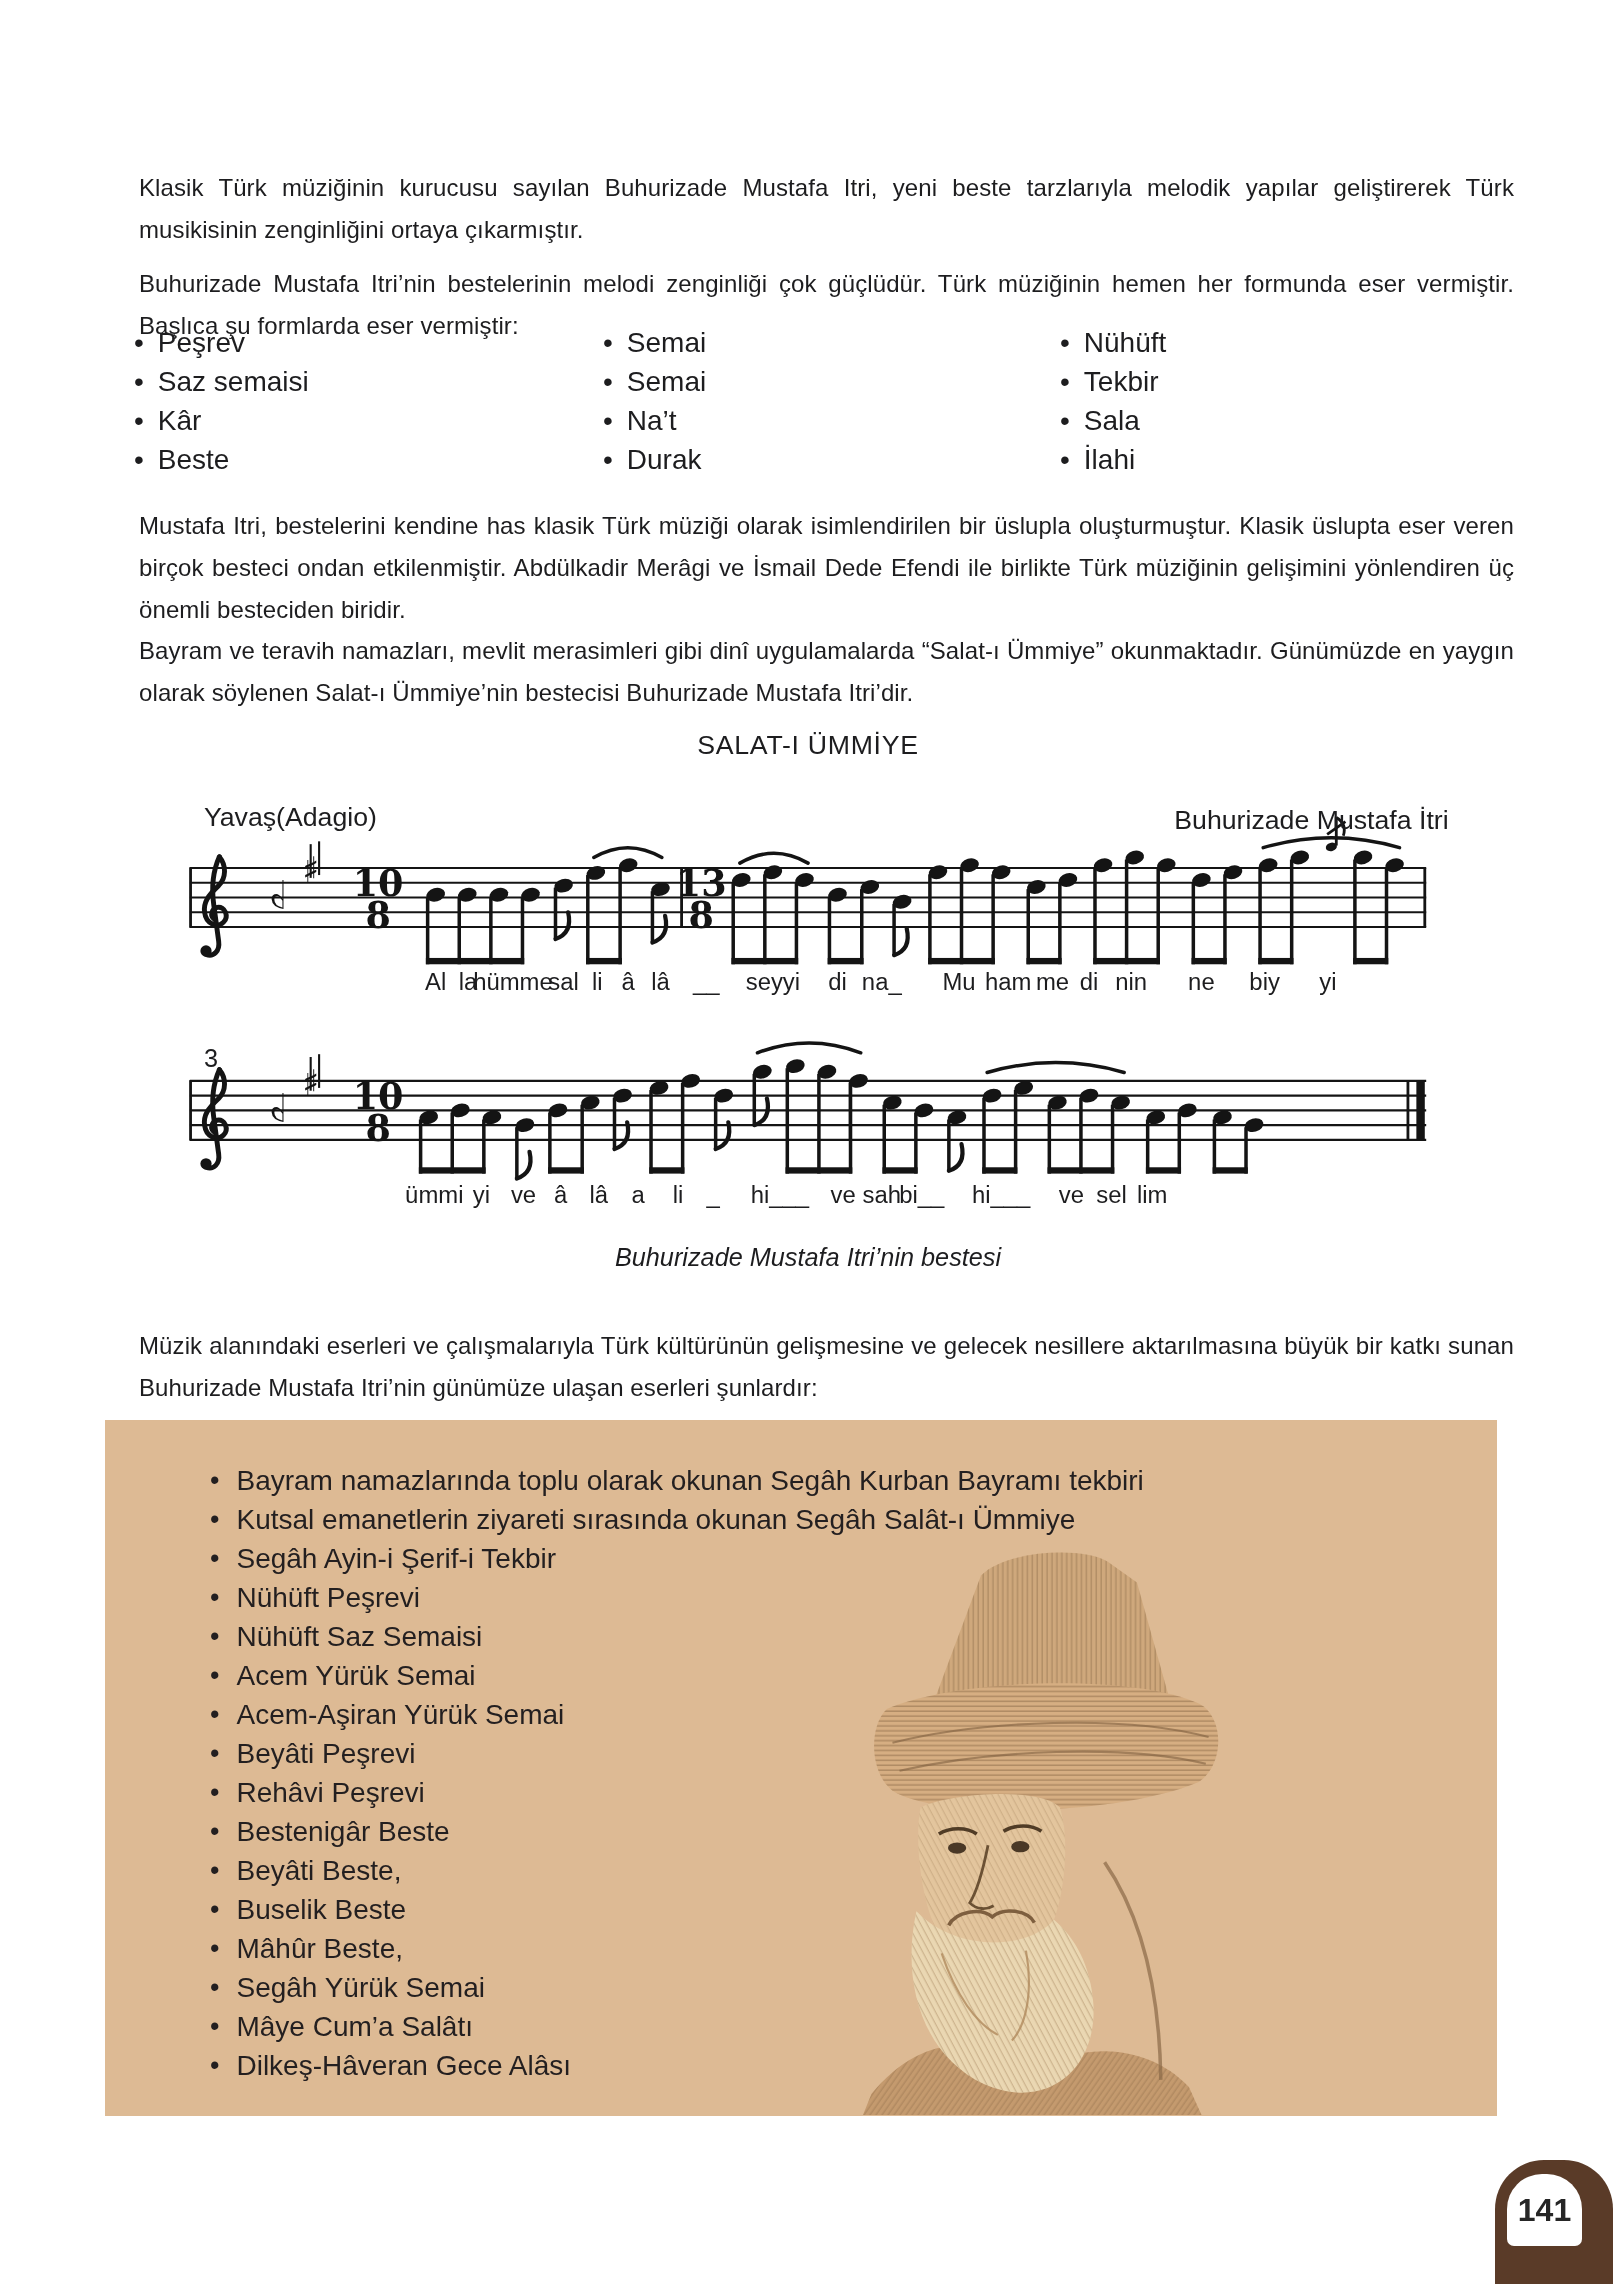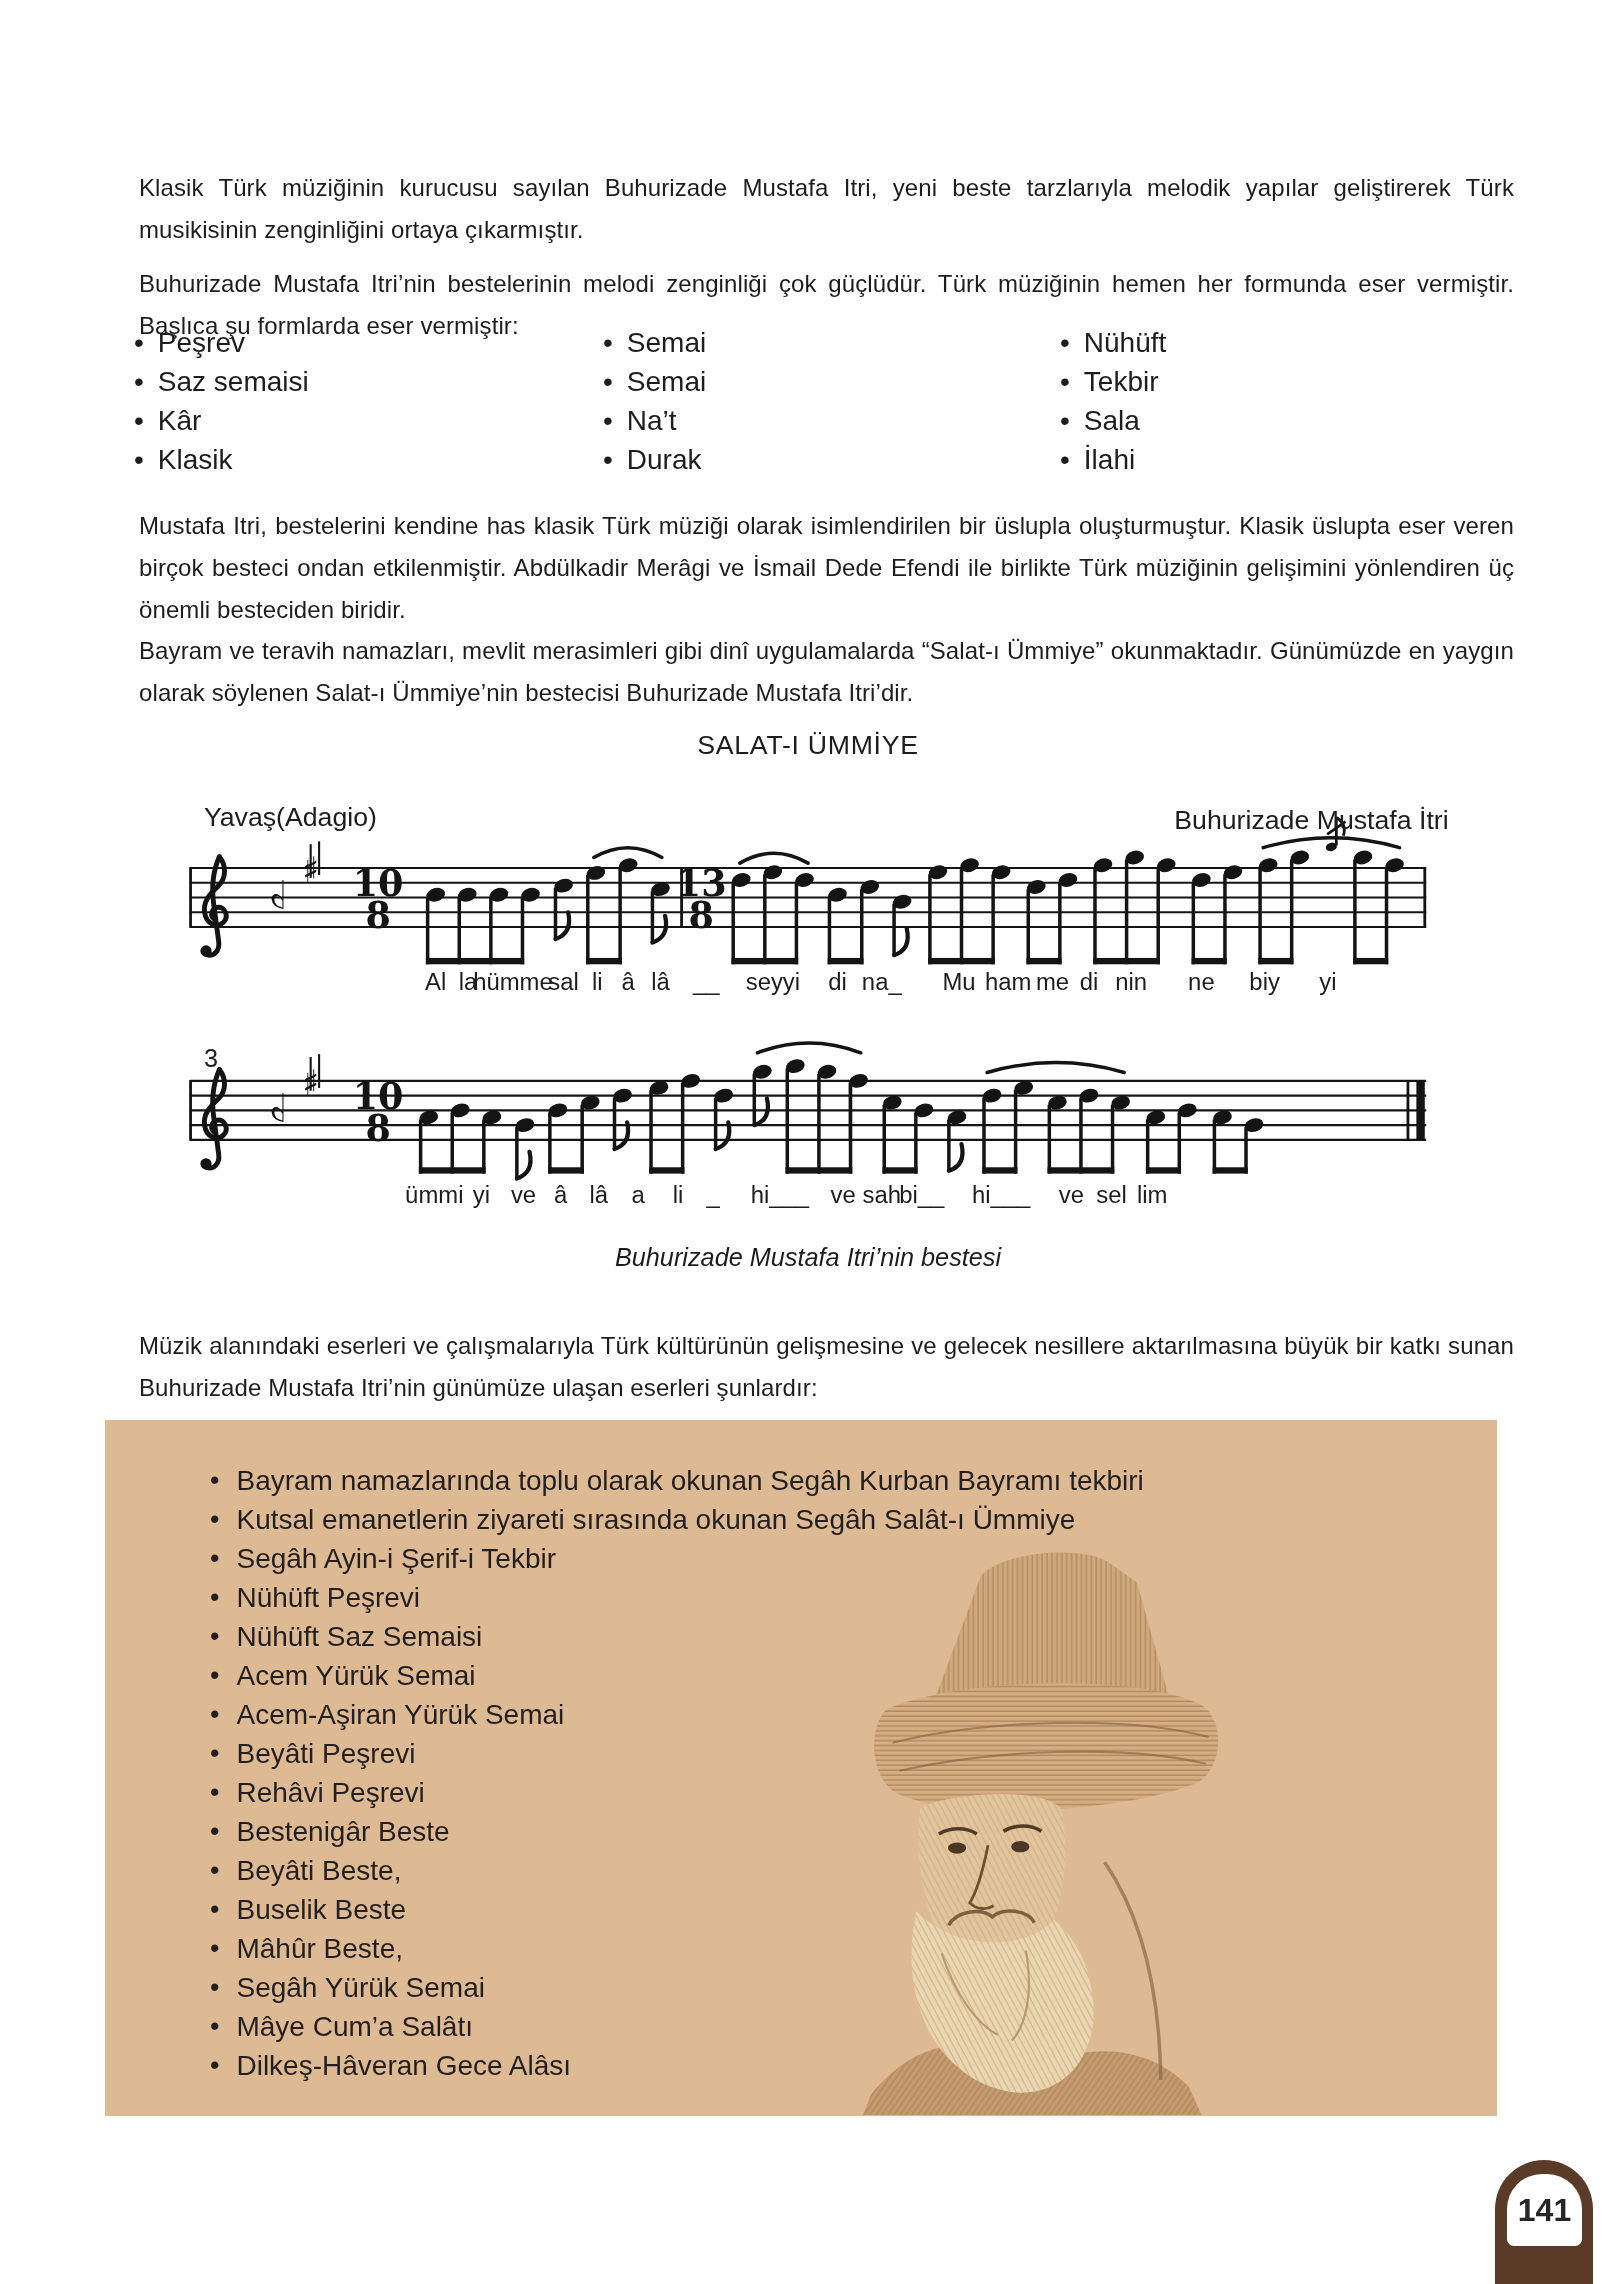--- a/index.html
+++ b/index.html
@@ -17,21 +17,21 @@
   .works-box{position:absolute;left:105px;top:1420px;width:1392px;height:696px;background:#ddba94;}
   .works-list{position:absolute;left:105px;top:41px;margin:0;padding:0;list-style:none;}
   .work{height:39px;display:flex;align-items:center;font-size:28px;color:#231f20;}
   .work .blt{margin-right:17px;font-size:27px;}
   .portrait{position:absolute;right:260px;top:112px;}
   #score-svg{position:absolute;left:105px;top:717px;}
   .score-title{font-size:38px;letter-spacing:1px;}
   .score-side{font-size:38px;}
   .score-caption{font-size:36px;font-style:italic;}
   .measure-no{font-size:36px;}
-  .page-badge{position:absolute;left:1495px;top:2160px;width:98px;height:124px;
+  .page-badge{position:absolute;left:1495px;top:2160px;width:118px;height:124px;
     background:#5a3b28;border-radius:49px 49px 0 0;}
   .page-badge-window{position:absolute;left:12px;top:14px;width:75px;height:72px;
     background:#ffffff;border-radius:35px 35px 7px 7px;display:flex;align-items:center;justify-content:center;}
   .page-badge-window span{font-size:32px;font-weight:bold;color:#262626;}
 </style>
 </head>
 <body>
 
 <div class="page">
 
@@ -46,21 +46,21 @@
     <div class="form-item">
         <span class="blt">•</span>
         <span>Saz semaisi</span>
       </div>
     <div class="form-item">
         <span class="blt">•</span>
         <span>Kâr</span>
       </div>
     <div class="form-item">
         <span class="blt">•</span>
-        <span>Klasik</span>
+        <span>Beste</span>
       </div>
   </div>
   <div class="forms-col" style="left:603px">
     <div class="form-item">
         <span class="blt">•</span>
         <span>Semai</span>
       </div>
     <div class="form-item">
         <span class="blt">•</span>
         <span>Semai</span>

